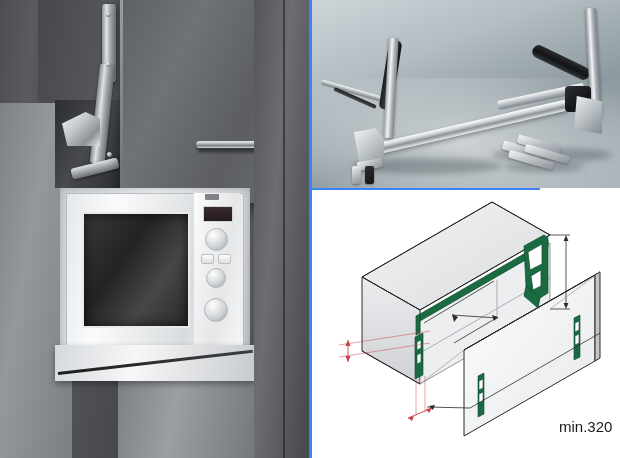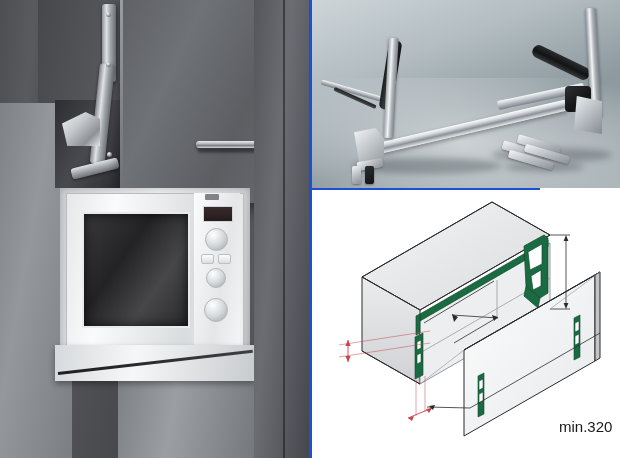--- a/index.html
+++ b/index.html
@@ -1,17 +1,17 @@
 <!DOCTYPE html>
 <html><head>
 <meta charset="utf-8">
 <style>
   html,body{margin:0;padding:0;background:#fff;}
   body{width:620px;height:458px;overflow:hidden;font-family:"Liberation Sans",sans-serif;}
-  #root{position:relative;width:540px;height:458px;background:#1d4ed8;}
+  #root{position:relative;width:540px;height:458px;background:#3b82f6;}
 
   
   .panel-left{position:absolute;left:0;top:0;width:309px;height:458px;overflow:hidden;
     background:#4b4b4e;}
   
   .lp-wall{position:absolute;inset:0;
     background:linear-gradient(100deg,#3f4043 0%,#54565a 28%,#45464a 55%,#55575b 78%,#3d3e41 100%);}
   
   .lp-leftcol{position:absolute;left:0;top:0;width:38px;height:458px;
     background:linear-gradient(95deg,#4d4e51 0%,#5a5b5f 45%,#434447 100%);}

